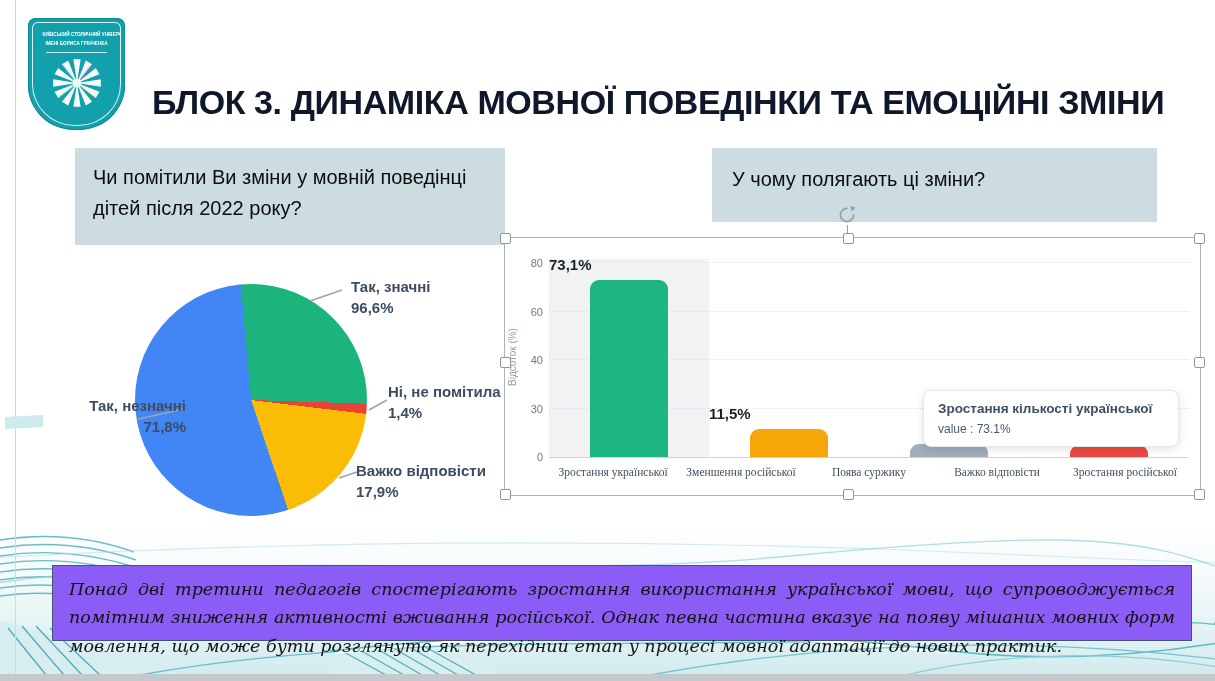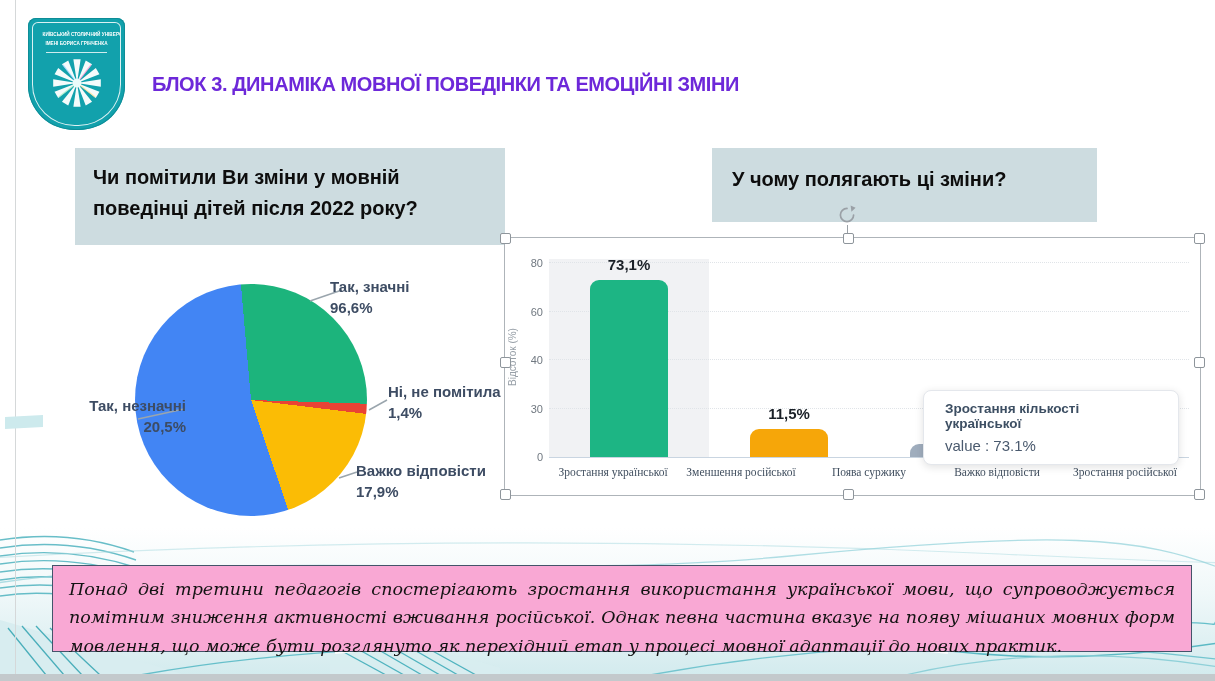--- a/index.html
+++ b/index.html
@@ -14,26 +14,26 @@
   
   .logo{position:absolute;left:28px;top:18px;width:97px;height:112px;background:#12a1ac;
         border-radius:8px 8px 48% 48% / 8px 8px 40% 40%;box-shadow:0 0 0 1px #0e8d97 inset;}
   .logo .inner{position:absolute;inset:4px;border:1px solid rgba(255,255,255,.85);
         border-radius:6px 6px 48% 48% / 6px 6px 40% 40%;overflow:hidden;}
   .logo .ltxt{margin-top:7px;color:#fff;font-weight:bold;font-size:6px;text-align:center;
         line-height:1.5;white-space:nowrap;transform:scaleX(.78);transform-origin:center;}
   .logo .ldiv{width:70%;height:1px;background:rgba(255,255,255,.8);margin:4px auto 2px auto;}
   .logo svg{display:block;margin:2px auto 0 auto;}
   
-  .title{position:absolute;left:152px;top:60px;width:1055px;font-size:20px;font-weight:bold;
-         color:#6d28d9;letter-spacing:-0.4px;white-space:nowrap;}
-  
-  .qbox{position:absolute;background:#cddce0;color:#0d0d0d;font-weight:bold;font-size:20px;line-height:1.55;}
+  .title{position:absolute;left:152px;top:60px;width:1055px;font-size:34px;font-weight:bold;
+         color:#0f172a;letter-spacing:-0.4px;white-space:nowrap;}
+  
+  .qbox{position:absolute;background:#cddce0;color:#0d0d0d;font-weight:normal;font-size:20px;line-height:1.55;}
   .q-left{left:75px;top:148px;width:430px;height:97px;padding:14px 18px;box-sizing:border-box;}
-  .q-right{left:712px;top:148px;width:385px;height:74px;padding:16px 20px;box-sizing:border-box;}
+  .q-right{left:712px;top:148px;width:445px;height:74px;padding:16px 20px;box-sizing:border-box;}
   
   .pie-wrap{position:absolute;left:40px;top:250px;width:470px;height:295px;}
   .pie{position:absolute;left:95px;top:34px;width:232px;height:232px;border-radius:50%;}
   .pie-label{position:absolute;font-size:15px;font-weight:bold;color:#3d4c63;line-height:1.4;}
   .leaders{position:absolute;left:0;top:0;pointer-events:none;}
   
   .chart-card{position:absolute;left:505px;top:238px;width:695px;height:257px;background:#fff;
               outline:1px solid #aeb4b9;z-index:4;}
   .handle{position:absolute;width:9px;height:9px;background:#fff;border:1px solid #8e959b;border-radius:2px;z-index:6;}
   .h-tl{left:-5px;top:-5px;} .h-tm{left:338px;top:-5px;} .h-tr{right:-5px;top:-5px;}
@@ -45,31 +45,31 @@
            font-size:10px;color:#98a0a8;transform:rotate(-90deg);}
   .y-ticks{position:absolute;left:0;top:25px;width:38px;height:194px;}
   .ytick{position:absolute;right:0;font-size:11px;color:#707880;}
   .plot{position:absolute;left:44px;top:25px;width:640px;height:194px;border-bottom:1px solid #c9d5e1;}
   .gridline{position:absolute;left:0;width:100%;border-top:1px dotted #e0e4e8;}
   .cols{position:absolute;inset:0;display:flex;}
   .col{position:relative;flex:1;height:100%;}
   .hl-band{position:absolute;left:0;right:0;top:-4px;bottom:0;background:#f1f2f4;}
   .bar{position:absolute;left:50%;bottom:0;width:78px;transform:translateX(-50%);
        border-radius:9px 9px 0 0;z-index:1;}
-  .vlabel{position:absolute;left:0;width:100%;text-align:center;font-size:15px;font-weight:bold;color:#1b2128;z-index:1;}
+  .vlabel{position:absolute;left:0;width:100%;font-size:15px;font-weight:bold;color:#1b2128;z-index:1;}
   .cats{position:absolute;left:44px;top:228px;width:640px;display:flex;font-family:Liberation Serif, serif;}
   .cat{flex:1;text-align:center;font-size:11.5px;color:#425060;}
   .tooltip{position:absolute;left:418px;top:152px;width:256px;box-sizing:border-box;background:#fff;
-           border:1px solid #e4e7ec;border-radius:8px;padding:10px 21px;z-index:5;
+           border:1px solid #e4e7ec;border-radius:8px;padding:10px 14px;z-index:5;
            box-shadow:0 2px 8px rgba(0,0,0,.12);}
   .tt-title{font-size:13.5px;font-weight:bold;color:#3d4f63;}
-  .tt-value{font-size:15px;color:#4a5a6e;margin-top:6px;}
-  
-  .summary{position:absolute;left:52px;top:565px;width:1140px;height:87px;box-sizing:border-box;
-           background:#f9a8d4;border:1.6px solid #44546a;z-index:3;
+  .tt-value{font-size:12px;color:#4a5a6e;margin-top:6px;}
+  
+  .summary{position:absolute;left:52px;top:565px;width:1140px;height:76px;box-sizing:border-box;
+           background:#8b5cf6;border:1.6px solid #44546a;z-index:3;
            padding:9px 16px;font-family:"DejaVu Serif",serif;font-style:italic;
            font-size:17.5px;line-height:1.62;color:#131313;text-align:justify;}
   
   .decor{position:absolute;left:0;top:528px;width:1215px;height:147px;z-index:0;}
   .decor-bg{position:absolute;inset:0;background:linear-gradient(180deg,rgba(236,247,248,0) 0%,rgba(227,242,244,.55) 45%,#d3ebee 100%);}
   .decor svg{position:absolute;inset:0;}
 </style>
 </head>
 <body>
 
@@ -162,35 +162,35 @@
     <div class="pie" style="background: conic-gradient(from -5deg, rgb(28, 180, 124) 0deg, rgb(28, 180, 124) 96.84deg, rgb(233, 67, 53) 96.84deg, rgb(233, 67, 53) 101.88deg, rgb(251, 188, 5) 101.88deg, rgb(251, 188, 5) 166.32deg, rgb(66, 133, 244) 166.32deg, rgb(66, 133, 244) 360deg);"></div>
     <svg class="leaders" width="470" height="295" viewBox="0 0 470 295">
       <g stroke="#9aa5ad" stroke-width="1.5" fill="none">
         <path d="M270 51 L302 40"></path>
         <path d="M329 160 L347 150"></path>
         <path d="M299 228 L317 222"></path>
         <path d="M98 169 L144 159"></path>
       </g>
     </svg>
     <div>
-        <div class="pie-label" style="left: 290px; top: 26px; width: 140px; text-align: left;">
+        <div class="pie-label" style="left: 311px; top: 26px; width: 140px; text-align: left;">
           <div>Так, значні</div>
           <div>96,6%</div>
         </div>
         <div class="pie-label" style="left: 348px; top: 131px; width: 150px; text-align: left;">
           <div>Ні, не помітила</div>
           <div>1,4%</div>
         </div>
         <div class="pie-label" style="left: 316px; top: 210px; width: 160px; text-align: left;">
           <div>Важко відповісти</div>
           <div>17,9%</div>
         </div>
         <div class="pie-label" style="left: 0px; top: 145px; width: 146px; text-align: right;">
           <div>Так, незначні</div>
-          <div>20,5%</div>
+          <div>71,8%</div>
         </div>
       </div>
   </div>
 
   <div class="chart-card">
     <div class="rot-stem"></div>
     <div class="rot">
       <svg viewBox="0 0 20 20" width="20" height="20">
         <path d="M 10 3.4 A 6.6 6.6 0 1 0 16.6 10" fill="none" stroke="#9aa0a6" stroke-width="1.7" stroke-linecap="round"></path>
         <polygon points="13.6,0.6 18.6,2.8 14.4,6.8" fill="#9aa0a6"></polygon>

